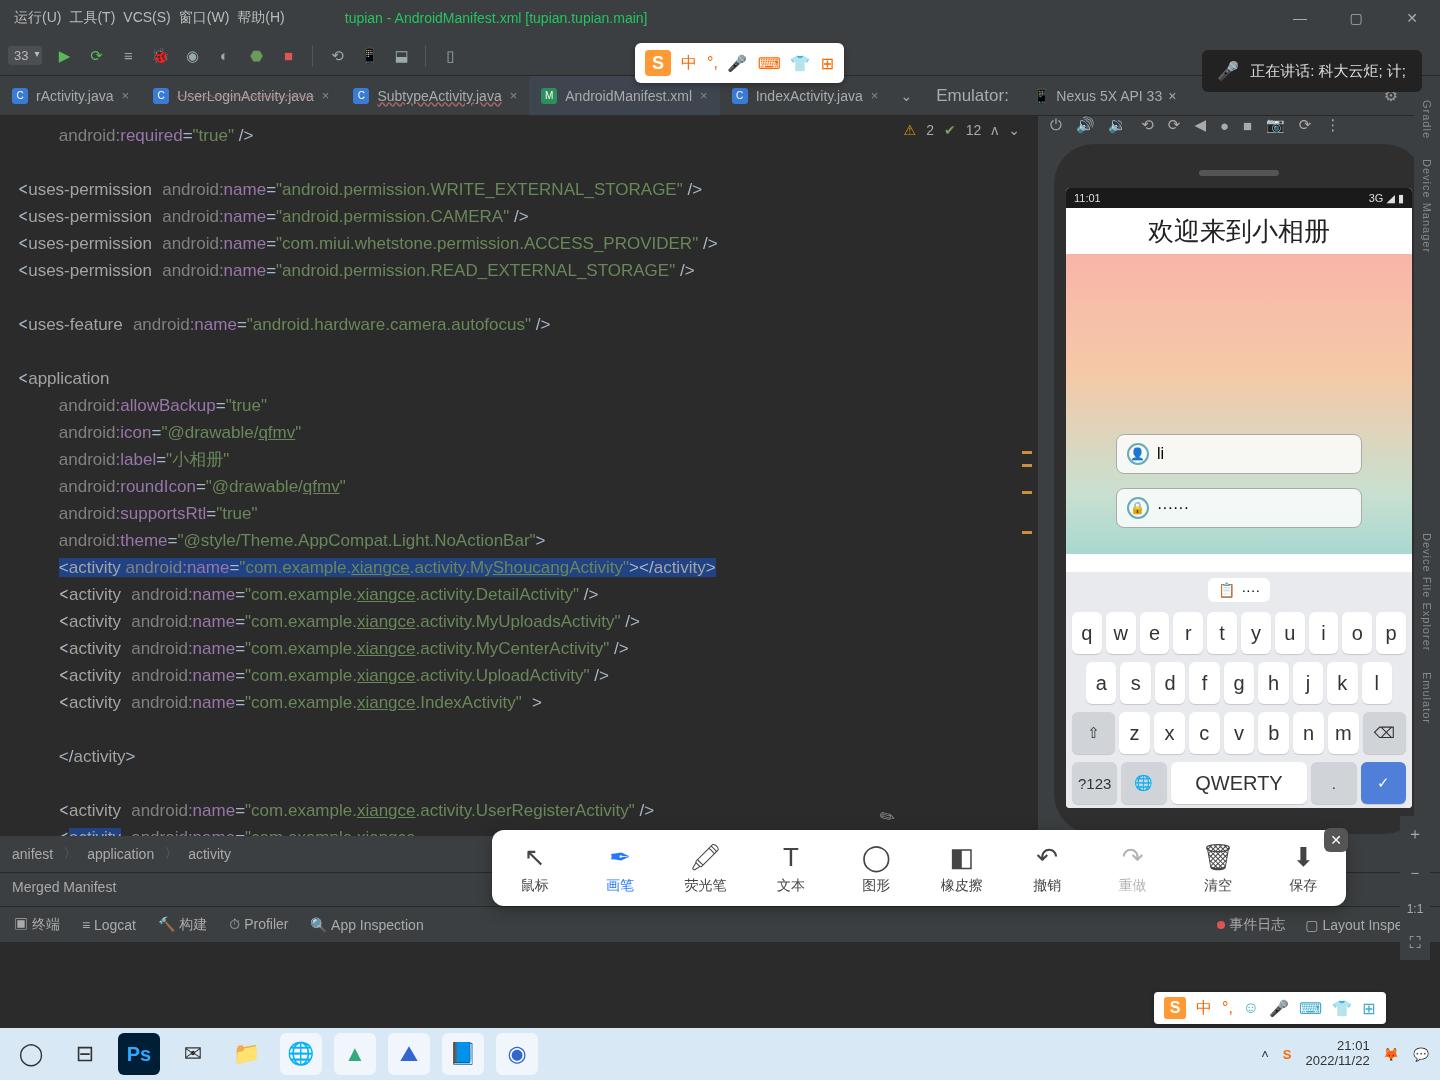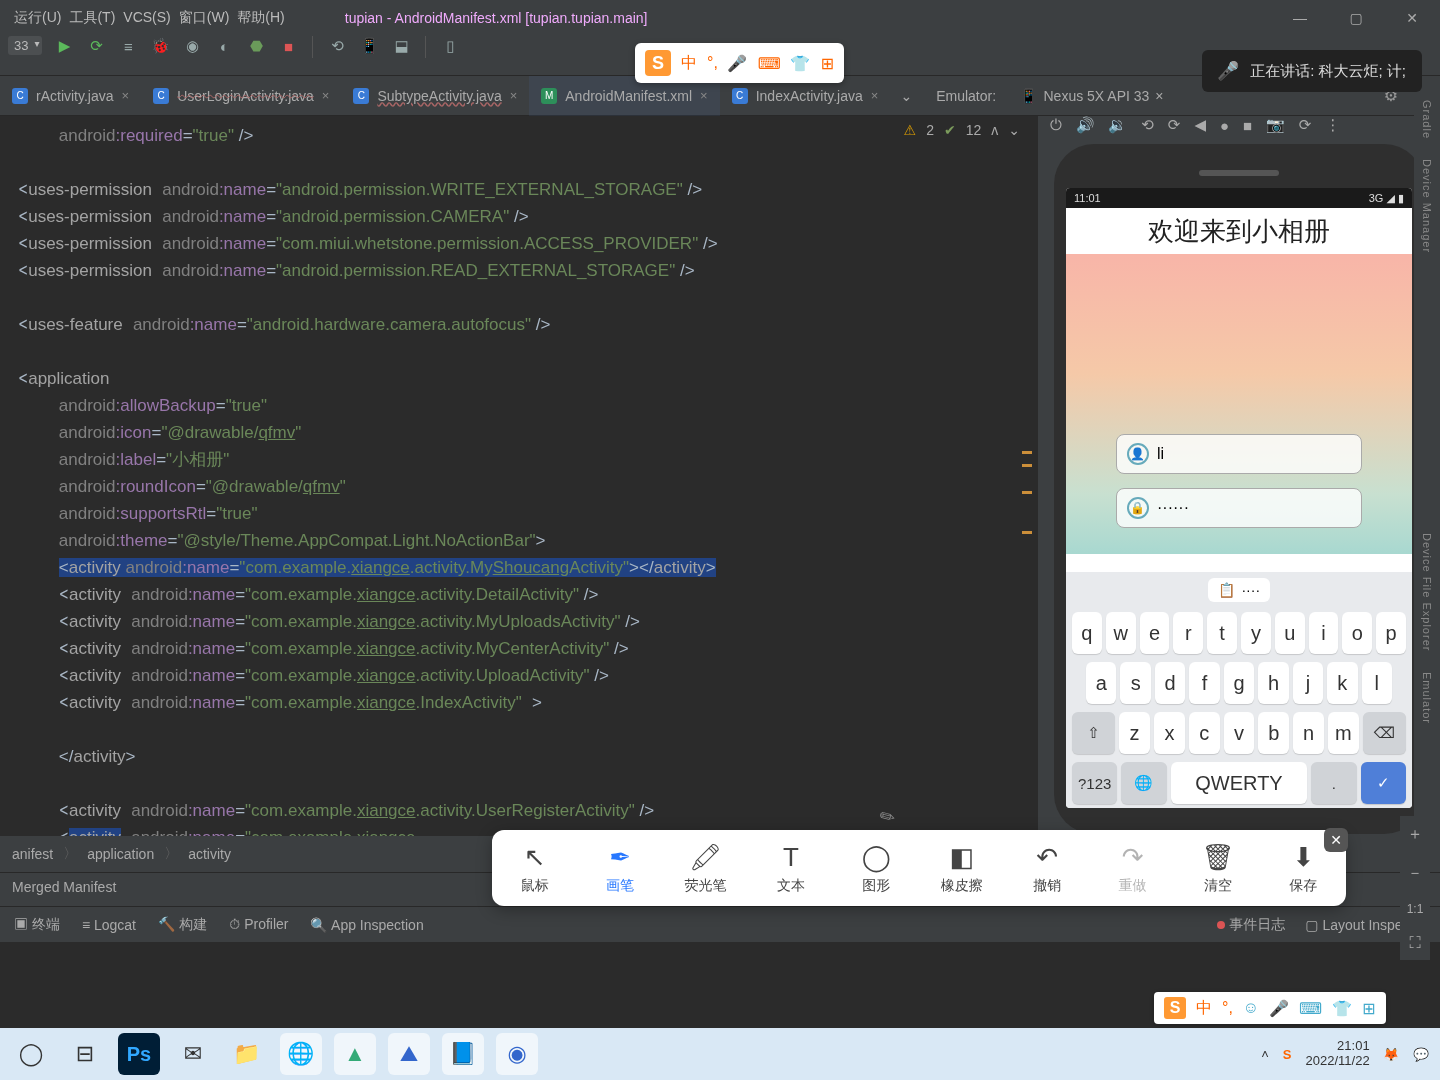--- a/index.html
+++ b/index.html
@@ -2,26 +2,26 @@
 <html><head>
 <meta charset="utf-8">
 <style>
 * { margin:0; padding:0; box-sizing:border-box; font-family:"Microsoft YaHei",Arial,sans-serif; }
 body { width:1440px; height:1080px; background:#2b2b2b; overflow:hidden; position:relative; }
 
 
 .titlebar { height:36px; background:#3c3f41; display:flex; align-items:center; color:#bbb; font-size:14px; }
 .menu { display:flex; gap:8px; padding-left:14px; }
 .menu span { cursor:pointer; }
-.wtitle { margin-left:60px; color:#f0abfc; }
+.wtitle { margin-left:60px; color:#22c55e; }
 .wbtns { margin-left:auto; display:flex; }
 .wbtn { width:56px; height:36px; display:flex; align-items:center; justify-content:center; color:#aaa; font-size:14px; }
 
 
-.toolbar { height:40px; background:#3c3f41; border-bottom:1px solid #282828; display:flex; align-items:flex-start; padding:0 8px; gap:12px; }
+.toolbar { height:40px; background:#3c3f41; border-bottom:1px solid #282828; display:flex; align-items:center; padding:0 8px; gap:12px; }
 .cfg { background:#4c4f51; color:#bbb; padding:2px 14px 2px 6px; border-radius:3px; font-size:13px; position:relative; }
 .cfg::after{content:"▾";position:absolute;right:3px;top:2px;font-size:10px;}
 .tbi { width:20px; height:20px; display:flex; align-items:center; justify-content:center; color:#9aa; font-size:15px; }
 .tbi.green{color:#6a9b5a;} .tbi.play{color:#5bb95b;} .tbi.red{color:#d55;}
 .sep{width:1px;height:22px;background:#555;margin:0 2px;}
 
 
 .ime { position:absolute; left:635px; top:43px; height:40px; background:#fff; border-radius:6px; display:flex; align-items:center; padding:0 10px; gap:10px; box-shadow:0 2px 6px rgba(0,0,0,.3); z-index:50;}
 .ime-s{width:26px;height:26px;background:#ff9933;border-radius:4px;color:#fff;font-weight:bold;display:flex;align-items:center;justify-content:center;font-size:18px;}
 .ime span{color:#f60;font-size:16px;}
@@ -33,21 +33,21 @@
 
 .tabrow{height:40px;background:#3c3f41;display:flex;align-items:center;border-bottom:1px solid #282828;}
 .tab{height:40px;display:flex;align-items:center;gap:8px;padding:0 12px;color:#aaa;font-size:14px;position:relative;}
 .tab.active{background:#4b6eaf22;}
 .tab .fic{width:16px;height:16px;border-radius:3px;background:#2d8f5a;color:#fff;font-size:10px;display:flex;align-items:center;justify-content:center;}
 .tab .fic.blue{background:#3a7bd5;}
 .tab .x{color:#888;font-size:13px;}
 .tab.fade .tlabel{text-decoration:line-through wavy #a66 0.5px;}
 .tab.sub .tlabel{text-decoration:underline wavy #a66;}
 .dd{color:#aaa;padding:0 10px;font-size:14px;}
-.emlabel{color:#aaa;padding:0 14px;font-size:14px;}
+.emlabel{color:#aaa;padding:0 14px;font-size:17px;}
 .emdev{display:flex;align-items:center;gap:6px;color:#aaa;padding:0 10px;font-size:14px;}
 .gear{margin-left:auto;color:#999;padding:0 10px;font-size:16px;}
 .min{color:#999;padding:0 8px;}
 
 
 .main{display:flex;height:720px;}
 .editor{flex:1;position:relative;background:#2b2b2b;overflow:hidden;}
 .code{padding:6px 0 0 18px;font-family:"JetBrains Mono",Consolas,monospace;font-size:17px;line-height:27px;color:#a9b7c6;white-space:pre;} .attr{color:#9876aa;} .ns{color:#808080;} .str{color:#6a8759;} .tag{color:#a3a3a3;}
 .hl{background:#214283;}
 .ul{text-decoration:underline;}

